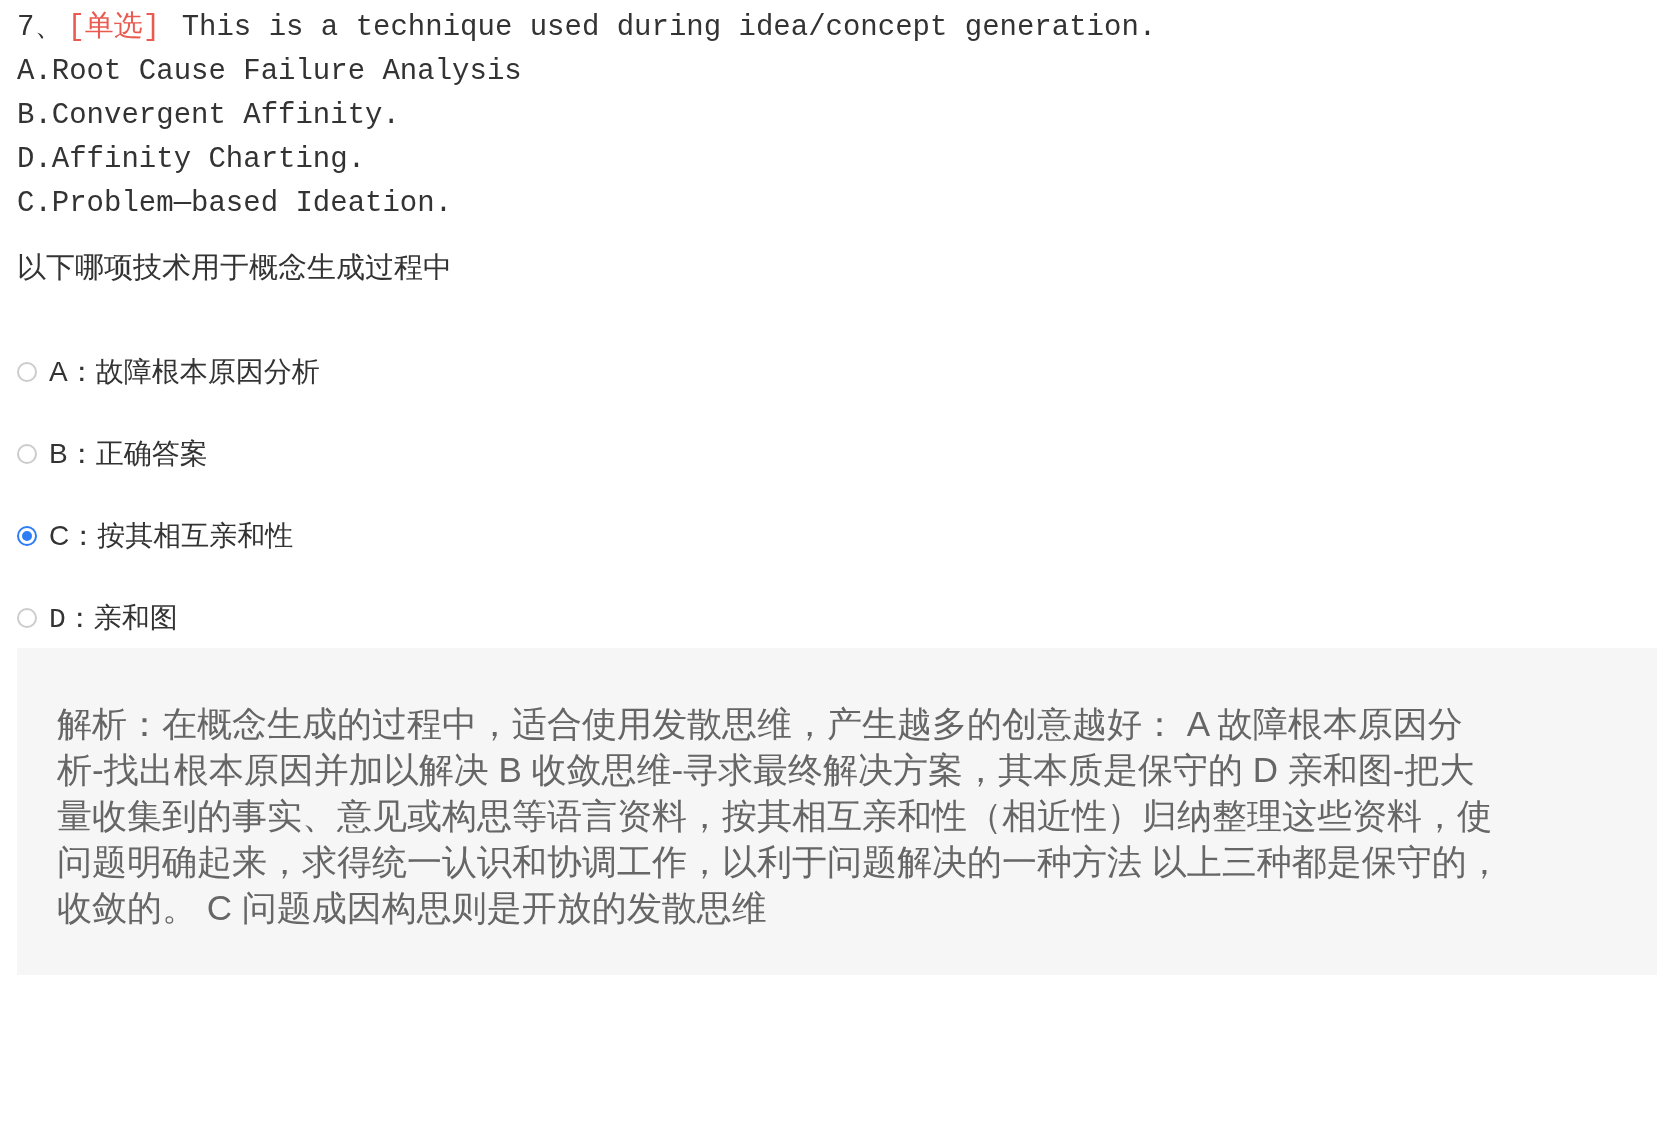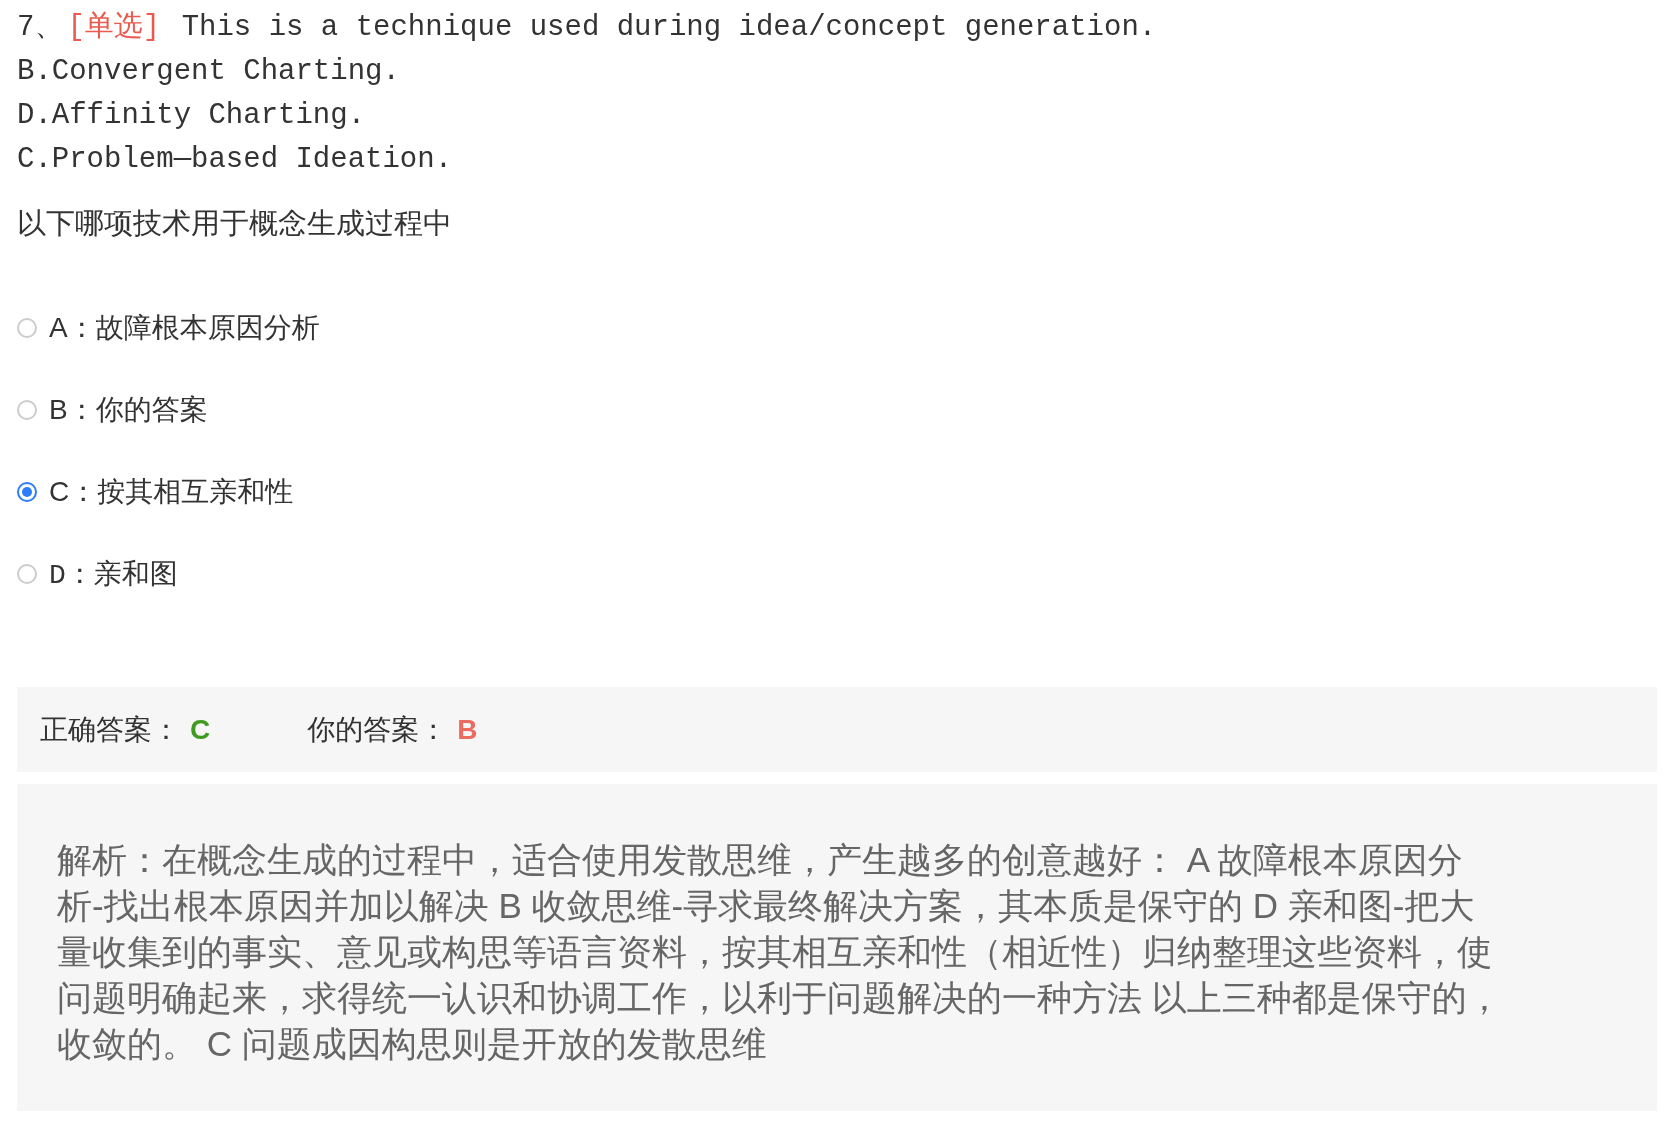--- a/index.html
+++ b/index.html
@@ -46,49 +46,44 @@
 </head>
 <body>
 
 <div class="page">
 
   <div class="question">
     <div class="q-line">
       <span>7、</span><span class="q-tag">[单选]</span>
       <span>This is a technique used during idea/concept generation.</span>
     </div>
-    <div class="q-line">B.Convergent Charting.</div>
+    <div class="q-line">A.Root Cause Failure Analysis</div>
+    <div class="q-line">B.Convergent Affinity.</div>
     <div class="q-line">D.Affinity Charting.</div>
     <div class="q-line">C.Problem—based Ideation.</div>
     <div class="q-line q-zh">以下哪项技术用于概念生成过程中</div>
   </div>
 
   <div class="choices">
     <div class="choice-row">
       <span class="radio"></span>
       <span class="choice-label">A：故障根本原因分析</span>
     </div>
     <div class="choice-row">
       <span class="radio"></span>
-      <span class="choice-label">B：你的答案</span>
+      <span class="choice-label">B：正确答案</span>
     </div>
     <div class="choice-row selected">
       <span class="radio"></span>
       <span class="choice-label">C：按其相互亲和性</span>
     </div>
     <div class="choice-row">
       <span class="radio"></span>
       <span class="choice-label">D：亲和图</span>
     </div>
   </div>
 
-  <div class="answer-bar">
-    <span class="ans-label">正确答案：</span>
-    <span class="ans-correct">C</span>
-    <span class="ans-label your">你的答案：</span>
-    <span class="ans-wrong">B</span>
-  </div>
 
   <div class="explanation">
     <div class="exp-text">解析：在概念生成的过程中，适合使用发散思维，产生越多的创意越好： A 故障根本原因分析-找出根本原因并加以解决 B 收敛思维-寻求最终解决方案，其本质是保守的 D 亲和图-把大量收集到的事实、意见或构思等语言资料，按其相互亲和性（相近性）归纳整理这些资料，使问题明确起来，求得统一认识和协调工作，以利于问题解决的一种方法 以上三种都是保守的，收敛的。 C 问题成因构思则是开放的发散思维</div>
   </div>
 
 </div>
 
 </body></html>

